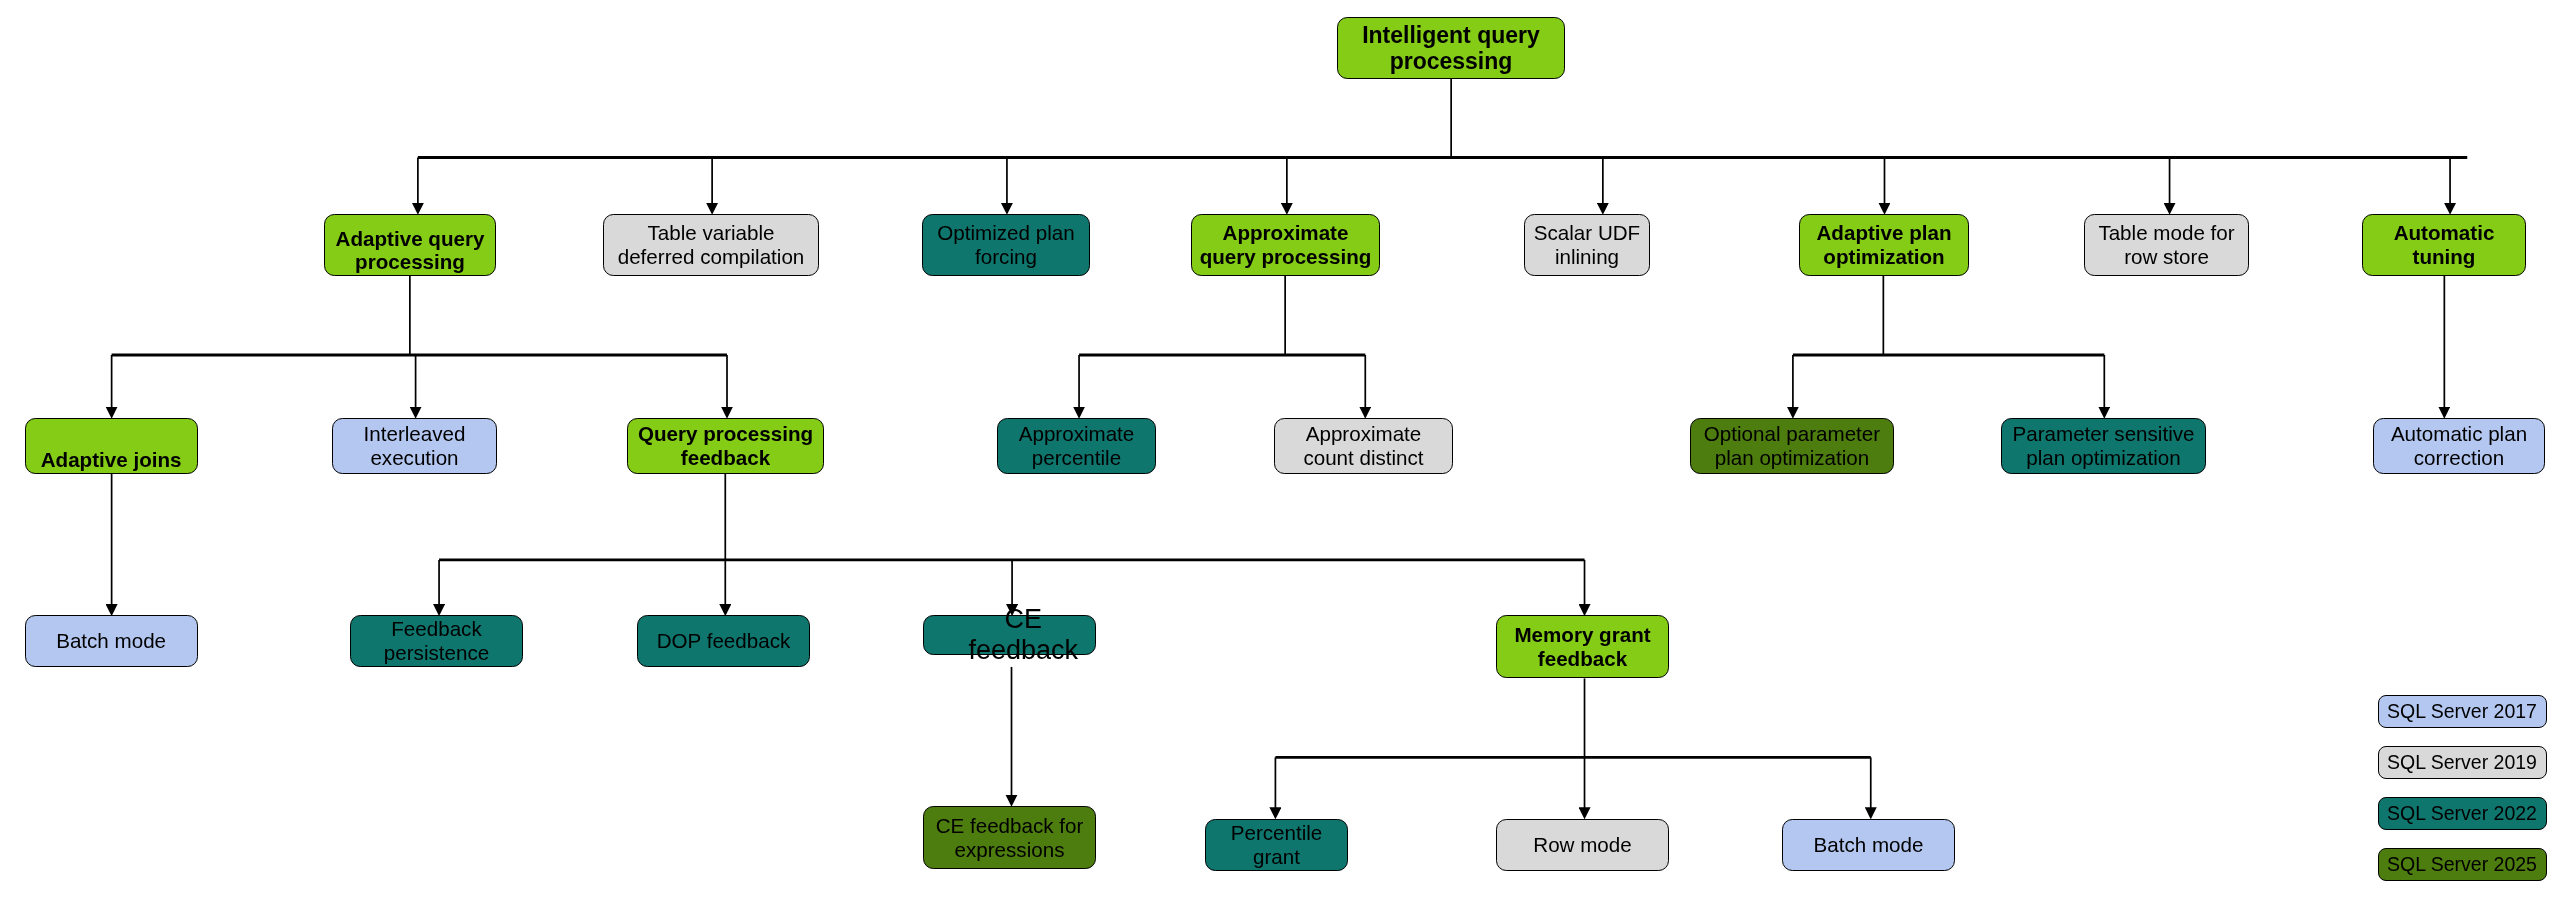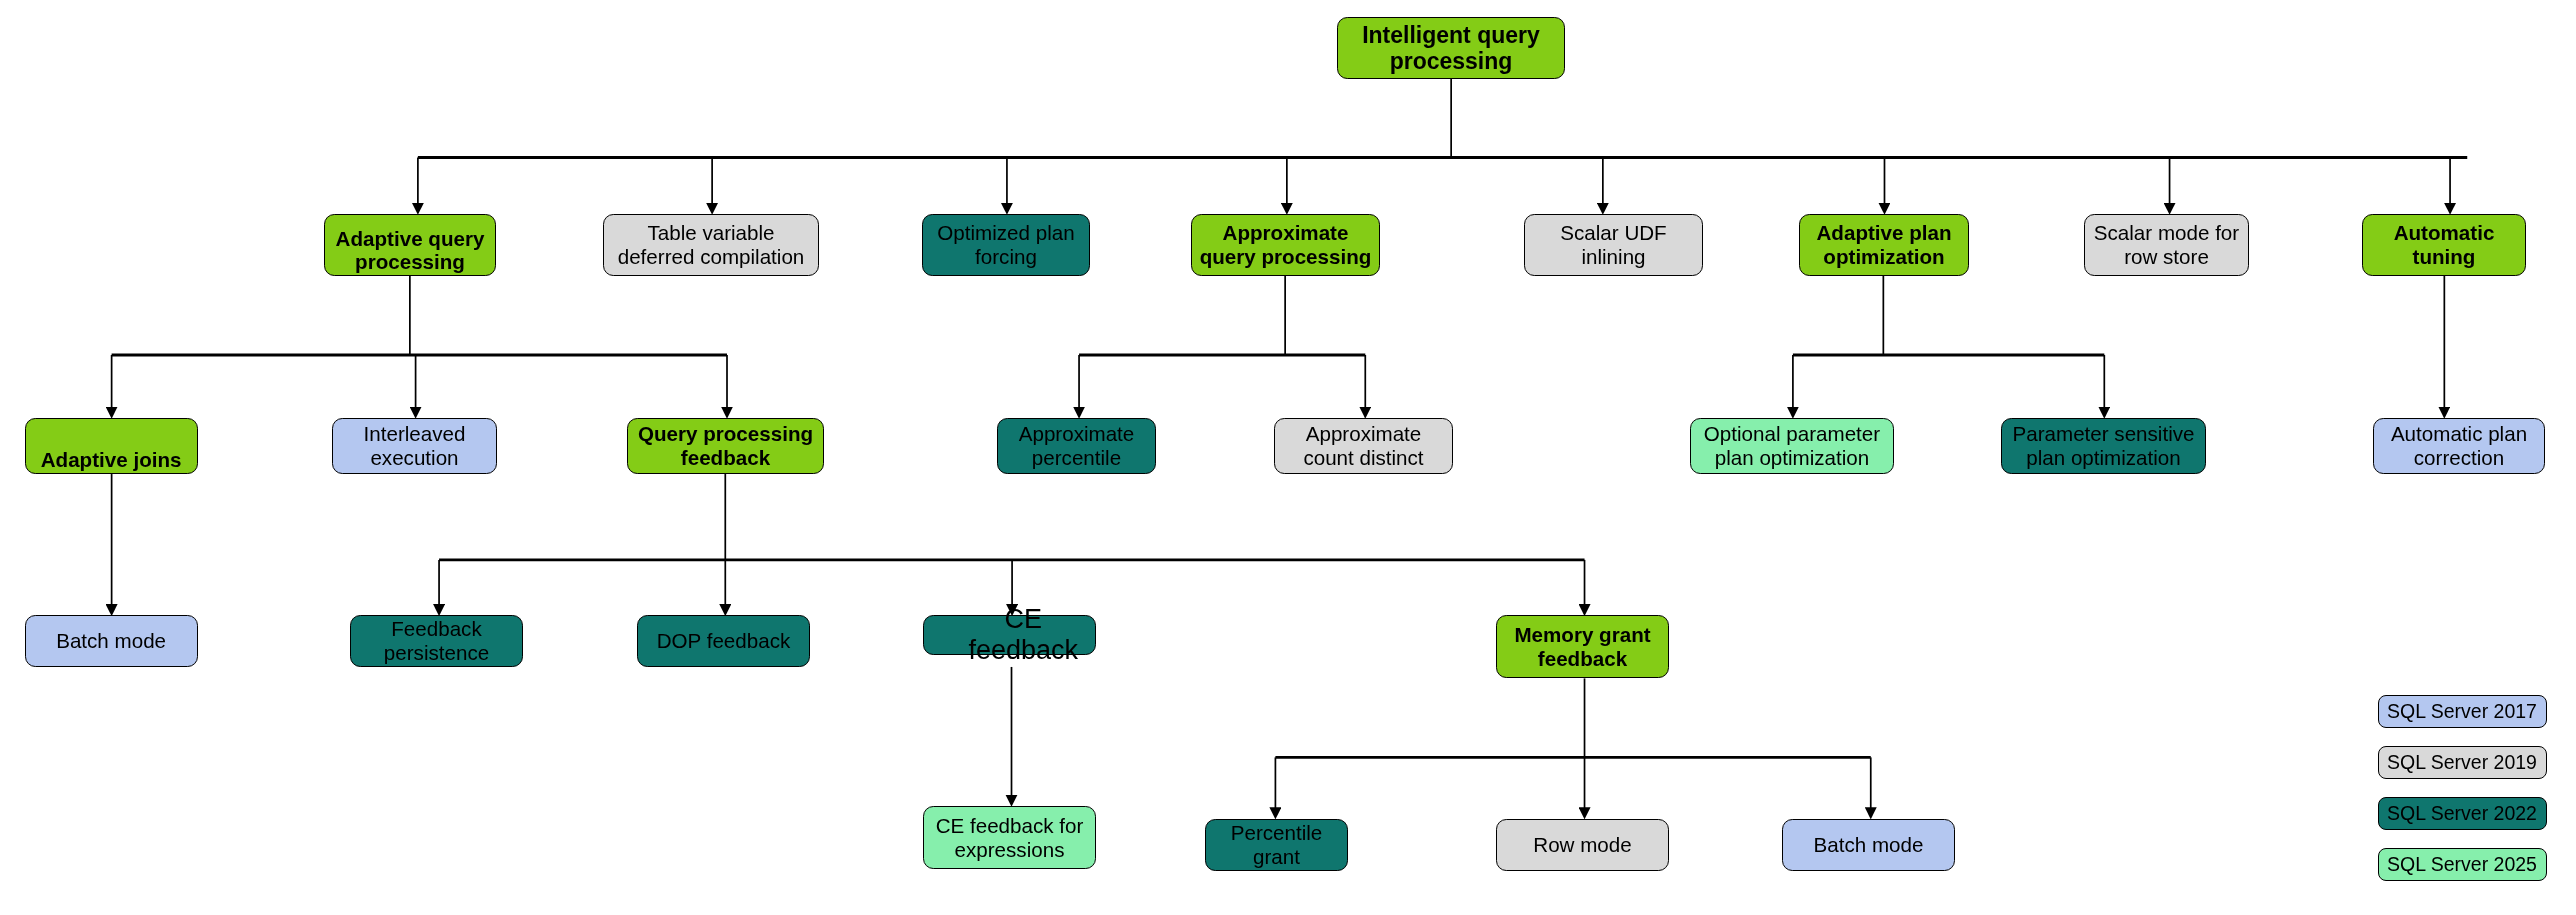--- a/index.html
+++ b/index.html
@@ -33,21 +33,21 @@
     text-align: center;
     color: #000000;
     line-height: 1.15;
     padding: 1.1px 4.6px;
     z-index: 5;
   }
   .fill-white  { background: #84cc16; font-weight: bold; }
   .fill-gray   { background: #d9d9d9; font-weight: normal; }
   .fill-orange { background: #0f766e; font-weight: normal; }
   .fill-blue   { background: #b4c7f0; font-weight: normal; }
-  .fill-green  { background: #86efac; font-weight: normal; }
+  .fill-green  { background: #4d7c0f; font-weight: normal; }
 
   .legend-item {
     position: absolute;
     box-sizing: border-box;
     border: 1.7px solid #000000;
     border-radius: 8px;
     display: flex;
     align-items: center;
     justify-content: flex-start;
     padding-left: 8px;
@@ -122,30 +122,30 @@
 deferred compilation</span>
       </div>
       <div class="node fill-orange" style="left: 922px; top: 214px; width: 168px; height: 62px; font-size: 20.6px;">
         <span style="white-space: pre-line;">Optimized plan
 forcing</span>
       </div>
       <div class="node fill-white" style="left: 1191px; top: 214px; width: 189px; height: 62px; font-size: 20.6px;">
         <span style="white-space: pre-line;">Approximate
 query processing</span>
       </div>
-      <div class="node fill-gray" style="left: 1524px; top: 214px; width: 179px; height: 62px; font-size: 20.6px;">
+      <div class="node fill-gray" style="left: 1524px; top: 214px; width: 126px; height: 62px; font-size: 20.6px;">
         <span style="white-space: pre-line;">Scalar UDF
 inlining</span>
       </div>
       <div class="node fill-white" style="left: 1799px; top: 214px; width: 170px; height: 62px; font-size: 20.6px;">
         <span style="white-space: pre-line;">Adaptive plan
 optimization</span>
       </div>
       <div class="node fill-gray" style="left: 2084px; top: 214px; width: 165px; height: 62px; font-size: 20.6px;">
-        <span style="white-space: pre-line;">Scalar mode for
+        <span style="white-space: pre-line;">Table mode for
 row store</span>
       </div>
       <div class="node fill-white" style="left: 2362px; top: 214px; width: 164px; height: 62px; font-size: 20.6px;">
         <span style="white-space: pre-line;">Automatic
 tuning</span>
       </div>
       <div class="node fill-white" style="left: 24.6px; top: 418px; width: 173px; height: 56px; font-size: 20.6px; align-items: flex-end;">
         <span style="white-space: pre-line;">Adaptive joins</span>
       </div>
       <div class="node fill-blue" style="left: 332px; top: 418px; width: 165px; height: 56px; font-size: 20.6px;">

